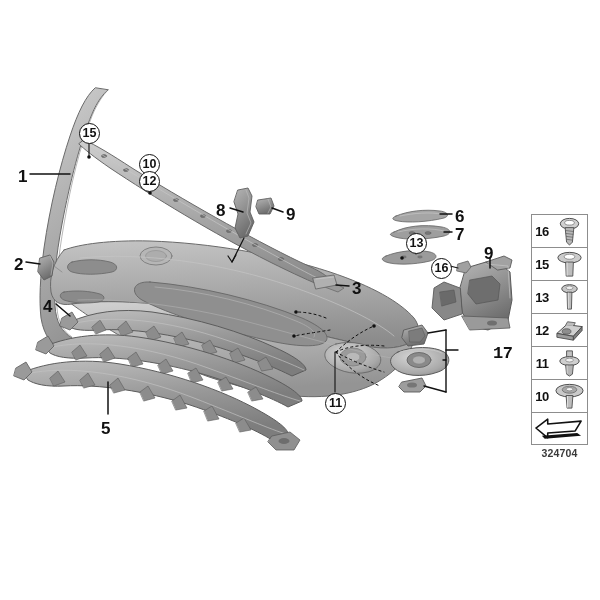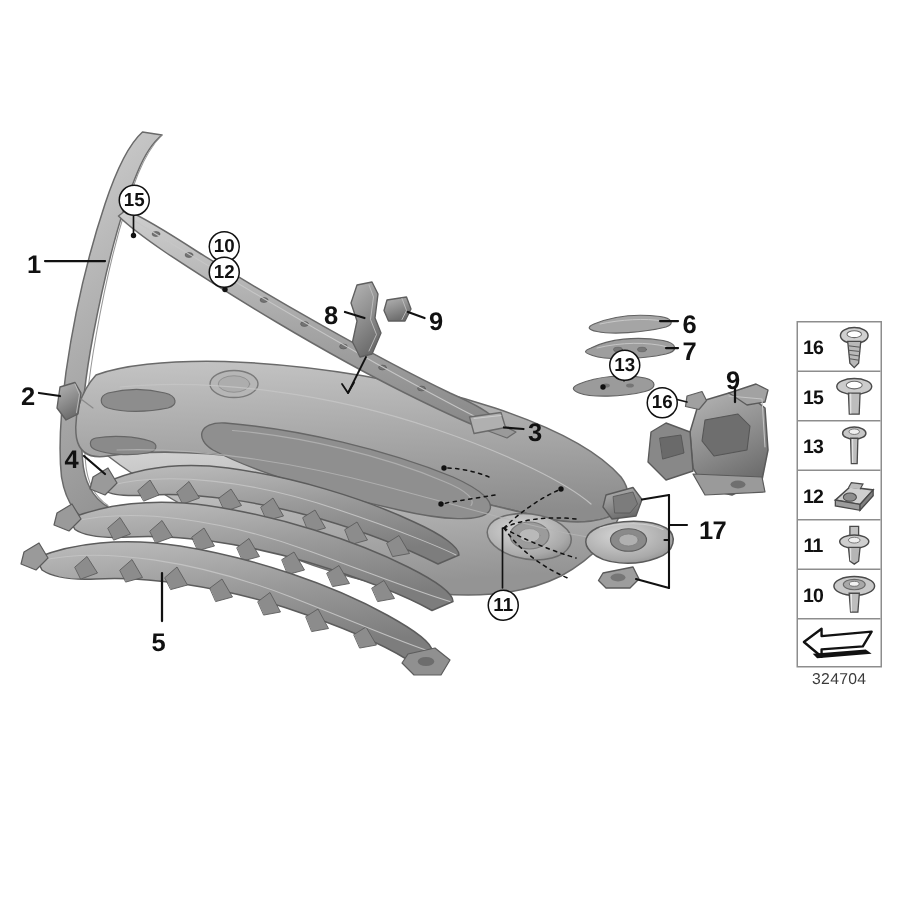--- a/index.html
+++ b/index.html
@@ -49,20 +49,21 @@
     width:20px;text-align:center;flex:0 0 20px;
     letter-spacing:-.5px;
   }
   .legend-art{flex:1;height:100%;position:relative;}
   .legend-art svg{position:absolute;left:0;top:0;width:100%;height:100%;}
   .legend-row.arrow-row{height:31px;}
   #legend-caption{
     position:absolute;left:531px;top:447px;width:57px;
     text-align:center;font-size:10.5px;color:#3a3a3a;
     letter-spacing:.2px;
+    font-weight:bold;
   }
 
   
   #footer{
     position:absolute;left:0;top:520px;width:600px;height:80px;
   }
 </style>
 </head>
 <body>
 
@@ -385,21 +386,21 @@
   <div class="label plain" style="left:18px;top:168px;">1</div>
   <div class="label plain" style="left:14px;top:256px;">2</div>
   <div class="label plain" style="left:352px;top:280px;">3</div>
   <div class="label plain" style="left:43px;top:298px;">4</div>
   <div class="label plain" style="left:101px;top:420px;">5</div>
   <div class="label plain" style="left:455px;top:208px;">6</div>
   <div class="label plain" style="left:455px;top:226px;">7</div>
   <div class="label plain" style="left:216px;top:202px;">8</div>
   <div class="label plain" style="left:286px;top:206px;">9</div>
   <div class="label plain" style="left:484px;top:245px;">9</div>
-  <div class="label plain" style="left:466px;top:345px;">17</div>
+  <div class="label plain" style="left:493px;top:345px;font-family:Liberation Mono, monospace;">17</div>
 
   <div class="label circled" style="left:79px;top:123px;">15</div>
   <div class="label circled" style="left:139px;top:154px;">10</div>
   <div class="label circled" style="left:139px;top:171px;">12</div>
   <div class="label circled" style="left:406px;top:233px;">13</div>
   <div class="label circled" style="left:431px;top:258px;">16</div>
   <div class="label circled" style="left:325px;top:393px;">11</div>
 
   <div id="legend">
 

